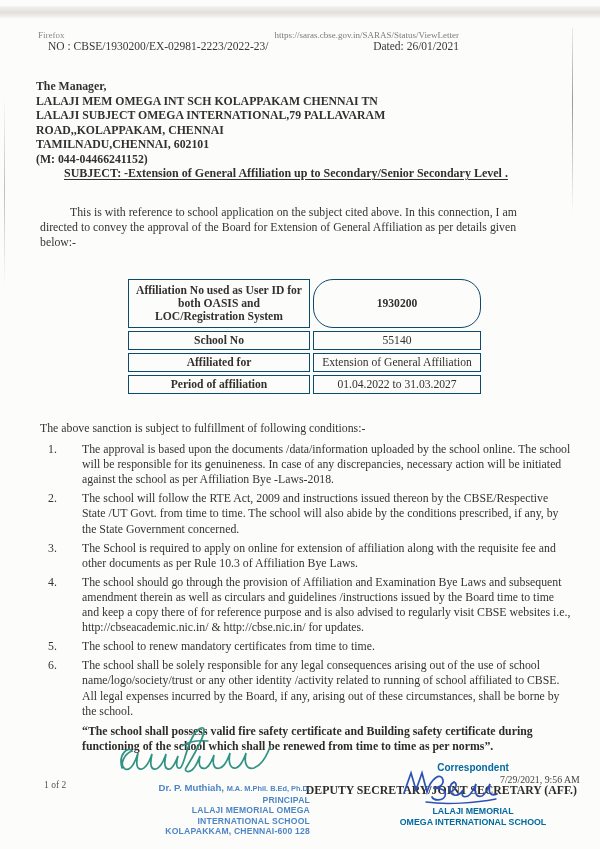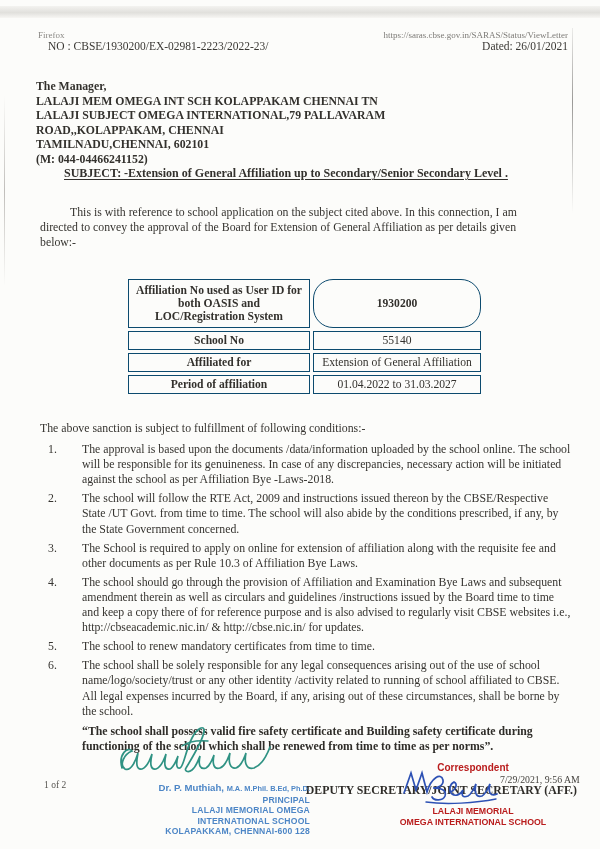--- a/index.html
+++ b/index.html
@@ -17,21 +17,21 @@
   }
   .edge-left {
     position:absolute; left:4px; top:96px; width:1px; height:190px;
     background:linear-gradient(rgba(120,115,110,0), rgba(120,115,110,.45), rgba(120,115,110,0));
   }
   .edge-right {
     position:absolute; left:572px; top:28px; width:1px; height:185px;
     background:linear-gradient(rgba(90,88,85,.1), rgba(90,88,85,.6) 40%, rgba(90,88,85,0));
   }
 
-  .print-header { position:absolute; left:38px; right:32px; top:30px; display:flex; justify-content:space-between; }
+  .print-header { position:absolute; left:38px; right:32px; top:30px; display:flex; justify-content:flex-start;gap:6px; }
   .browser-label { font-size:9px; color:#8a8884; }
   .ref-no { font-size:11.5px; color:#3a3834; padding-left:10px; }
   .ph-right { text-align:right; }
   .url { font-size:9px; color:#7d7b77; }
   .dated { font-size:11.5px; color:#3a3834; }
 
   .recipient { position:absolute; left:36px; top:79px; font-weight:bold; font-size:11.8px; line-height:14.6px; color:#33312d; }
   .subject-line {
     position:absolute; left:64px; top:166px; font-weight:bold; font-size:12px; color:#33312d;
     text-decoration:underline; text-underline-offset:2px;
@@ -61,21 +61,21 @@
   .sig-principal { position:absolute; left:112px; top:722px; }
   .principal-stamp { position:absolute; left:110px; top:773px; width:200px; text-align:right;
     font-family:"Liberation Sans", sans-serif; color:#4d86c6; font-weight:bold; line-height:10.5px;margin-top:8px; }
   .principal-name { font-size:9.6px; }
   .principal-quals { font-size:7.4px; }
   .principal-stamp .sline { font-size:8.6px; letter-spacing:.2px; }
 
   .page-num { position:absolute; left:44px; top:780px; font-size:9.5px; color:#55534f; }
 
   .corr-block { position:absolute; left:388px; top:762px; width:170px; text-align:center;
-    font-family:"Liberation Sans", sans-serif; color:#b91c1c; font-weight:bold; }
+    font-family:"Liberation Sans", sans-serif; color:#0369a1; font-weight:bold; }
   .corr-title { font-size:10px; }
   .sig-corr { position:absolute; left:398px; top:765px; }
   .corr-lines { margin-top:33px; font-size:8.8px; line-height:10.5px; }
   .timestamp { position:absolute; left:500px; top:774px; font-size:9.8px; color:#45433f; font-family:"Liberation Serif", serif; font-weight:normal; }
 </style>
 </head>
 <body>
 
 <div class="page">
   <div class="top-band"></div>

